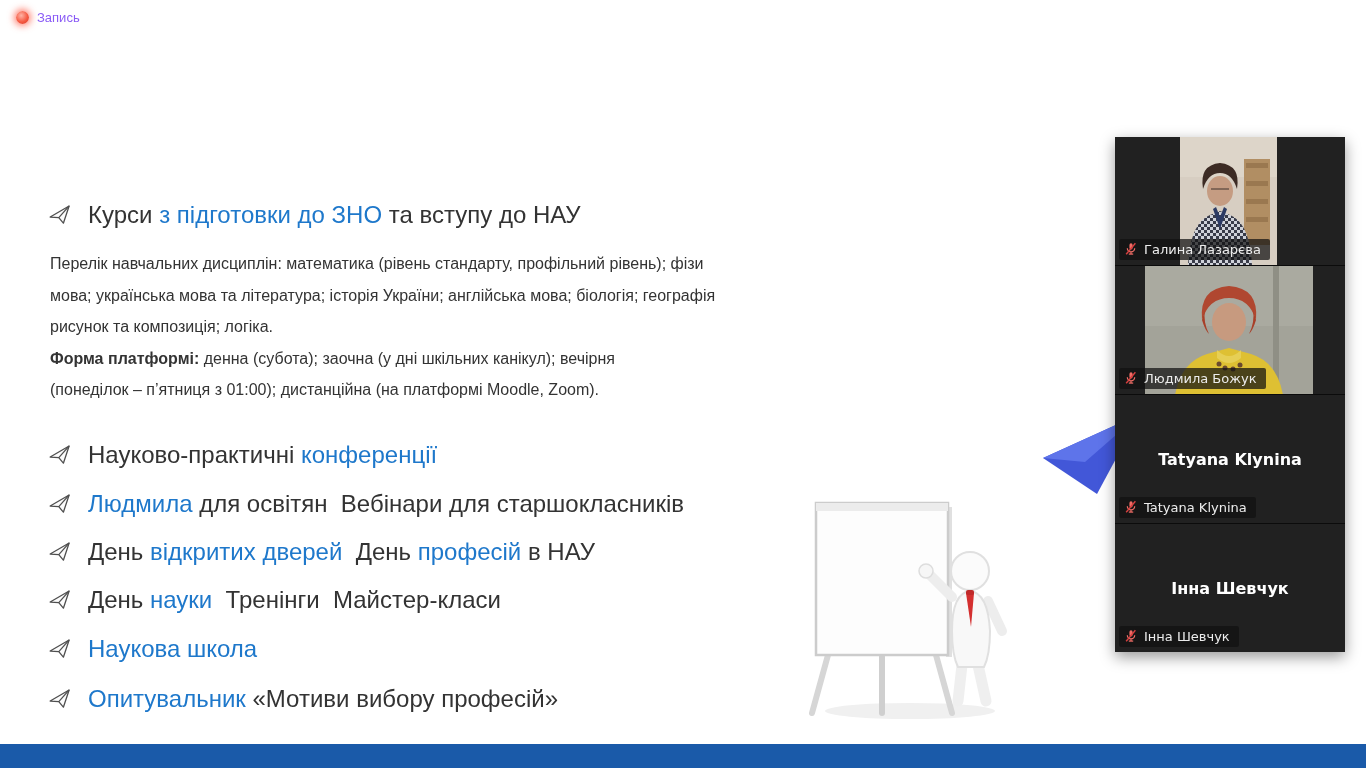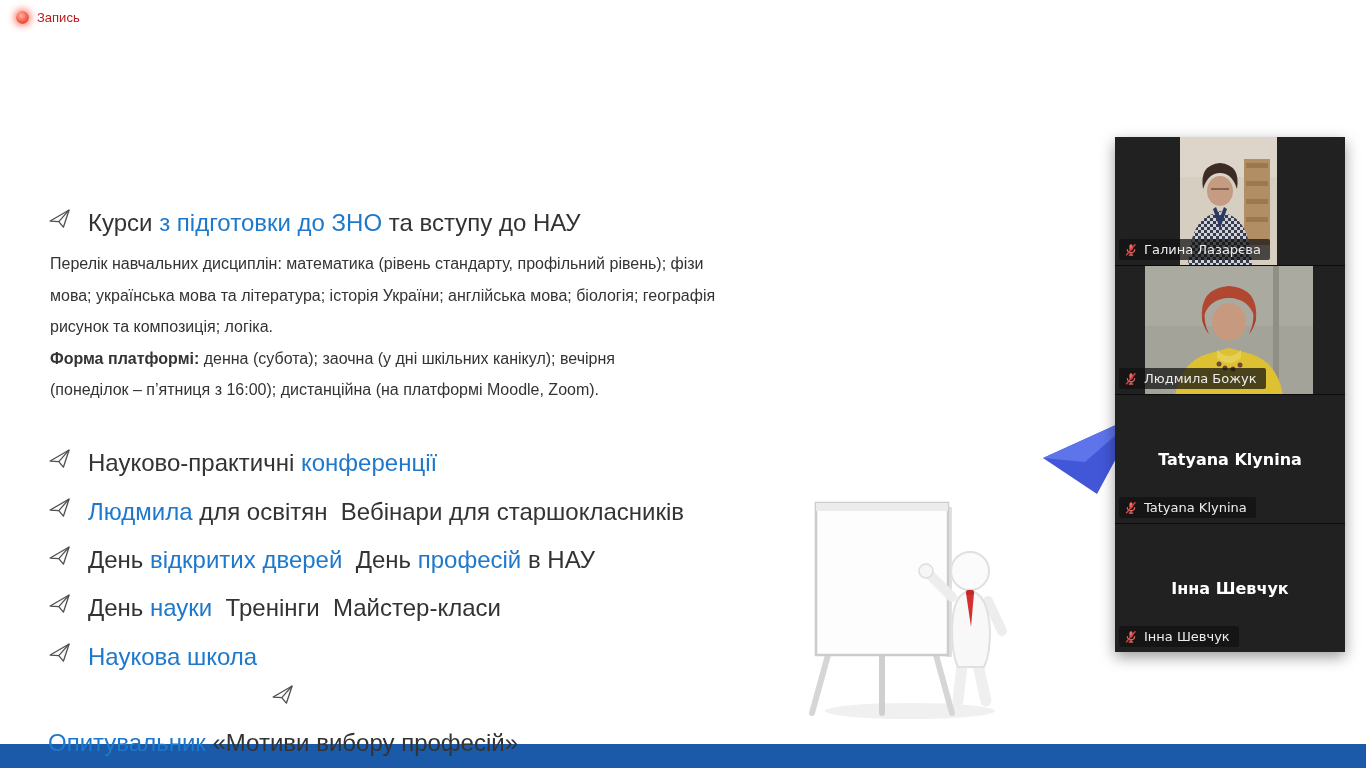--- a/index.html
+++ b/index.html
@@ -12,46 +12,46 @@
                font-size:33px;font-weight:700;letter-spacing:.5px;}
   .slide-subtitle{position:absolute;left:0;top:92px;width:100%;text-align:center;color:#fff;
                font-size:29px;font-weight:700;}
   .slide-footer{position:absolute;left:0;top:744px;width:1366px;height:24px;background:#1a5aa9;z-index:1;}
 
   
   .rec{position:absolute;left:16px;top:10px;display:flex;align-items:center;gap:8px;z-index:4;}
   .rec-dot{width:13px;height:13px;border-radius:50%;
            background:radial-gradient(circle at 40% 35%,#ffb3a5,#f55a43 55%,#d93323);
            box-shadow:0 0 7px 2px rgba(255,90,70,.75);}
-  .rec-label{color:#b91c1c;font-size:13px;}
+  .rec-label{color:#8b5cf6;font-size:13px;}
 
   
   .para{position:absolute;left:50px;top:248px;z-index:2;color:#333;font-size:16px;}
   .para div{white-space:pre;line-height:31.5px;}
   .para .lead{font-weight:700;}
   .bullet{position:absolute;left:48px;display:flex;align-items:center;gap:16px;z-index:2;}
-  .bullet .segs{white-space:pre;font-size:24px;color:#333;margin-top:8px;}
+  .bullet .segs{white-space:pre;font-size:24px;color:#333;}
   .bullet .seg{color:#333;}
   .bullet .seg.blue{color:#1e78cb;}
   .plane-ico{flex:0 0 auto;}
 
   
   .clip{position:absolute;z-index:2;}
 
   
   .panel{position:absolute;left:1115px;top:137px;width:230px;height:515px;background:#141414;
          z-index:10;box-shadow:0 5px 14px rgba(0,0,0,.4);}
   .tile{position:relative;width:230px;height:129px;background:#212121;border-bottom:1px solid #0b0b0b;
         overflow:hidden;box-sizing:border-box;}
   .tile:last-child{height:128px;border-bottom:none;}
   .tile-video{position:absolute;top:0;}
   .tile-center{position:absolute;left:50%;top:50%;transform:translate(-50%,-50%);
         color:#fff;font-size:16px;font-weight:700;white-space:nowrap;
         font-family:"DejaVu Sans",sans-serif;}
-  .tile-label{position:absolute;left:4px;bottom:5px;display:flex;align-items:center;gap:6px;
+  .tile-label{position:absolute;left:4px;bottom:5px;display:flex;gap:6px;
         background:rgba(16,16,16,.72);padding:3px 9px 3px 5px;border-radius:2px;}
   .tile-label span{color:#ececec;font-size:13px;white-space:nowrap;
         font-family:"DejaVu Sans",sans-serif;}
 </style>
 </head>
 <body>
 
 <div class="stage">
 
 
@@ -68,21 +68,21 @@
       </g>
     </svg>
     <span class="segs"><span class="seg">Курси </span><span class="seg blue">з підготовки до ЗНО</span><span class="seg"> та вступу до НАУ</span></span>
   </div>
 
   <div class="para">
     <div>Перелік навчальних дисциплін: математика (рівень стандарту, профільний рівень); фізи</div>
     <div>мова; українська мова та література; історія України; англійська мова; біологія; географія</div>
     <div>рисунок та композиція; логіка.</div>
     <div><span class="lead">Форма платформі:</span><span> денна (субота); заочна (у дні шкільних канікул); вечірня</span></div>
-    <div>(понеділок – п’ятниця з 16:00); дистанційна (на платформі Moodle, Zoom).</div>
+    <div>(понеділок – п’ятниця з 01:00); дистанційна (на платформі Moodle, Zoom).</div>
   </div>
 
   <div class="bullet" style="top:441px;">
     <svg class="plane-ico" width="24" height="20" viewBox="0 0 24 20">
         <g transform="rotate(-6 12 10)">
           <path d="M2 11 L22 2 L14.5 18.5 L10.5 12.5 Z" fill="#fcfcfc" stroke="#4f4f4f" stroke-width="1.3" stroke-linejoin="round"></path>
           <path d="M10.5 12.5 L22 2" stroke="#4f4f4f" stroke-width="1.2" fill="none"></path>
         </g>
       </svg>
     <span class="segs"><span class="seg">Науково-практичні </span><span class="seg blue">конференції</span></span>
@@ -116,21 +116,21 @@
   </div>
   <div class="bullet" style="top:635px;">
     <svg class="plane-ico" width="24" height="20" viewBox="0 0 24 20">
         <g transform="rotate(-6 12 10)">
           <path d="M2 11 L22 2 L14.5 18.5 L10.5 12.5 Z" fill="#fcfcfc" stroke="#4f4f4f" stroke-width="1.3" stroke-linejoin="round"></path>
           <path d="M10.5 12.5 L22 2" stroke="#4f4f4f" stroke-width="1.2" fill="none"></path>
         </g>
       </svg>
     <span class="segs"><span class="seg blue">Наукова школа</span></span>
   </div>
-  <div class="bullet" style="top:685px;flex-direction:column;">
+  <div class="bullet" style="top:685px;">
     <svg class="plane-ico" width="24" height="20" viewBox="0 0 24 20">
         <g transform="rotate(-6 12 10)">
           <path d="M2 11 L22 2 L14.5 18.5 L10.5 12.5 Z" fill="#fcfcfc" stroke="#4f4f4f" stroke-width="1.3" stroke-linejoin="round"></path>
           <path d="M10.5 12.5 L22 2" stroke="#4f4f4f" stroke-width="1.2" fill="none"></path>
         </g>
       </svg>
     <span class="segs"><span class="seg blue">Опитувальник </span><span class="seg">«Мотиви вибору професій»</span></span>
   </div>
 
   <svg class="clip" style="left:1043px;top:412px;" width="100" height="84" viewBox="0 0 100 84">

